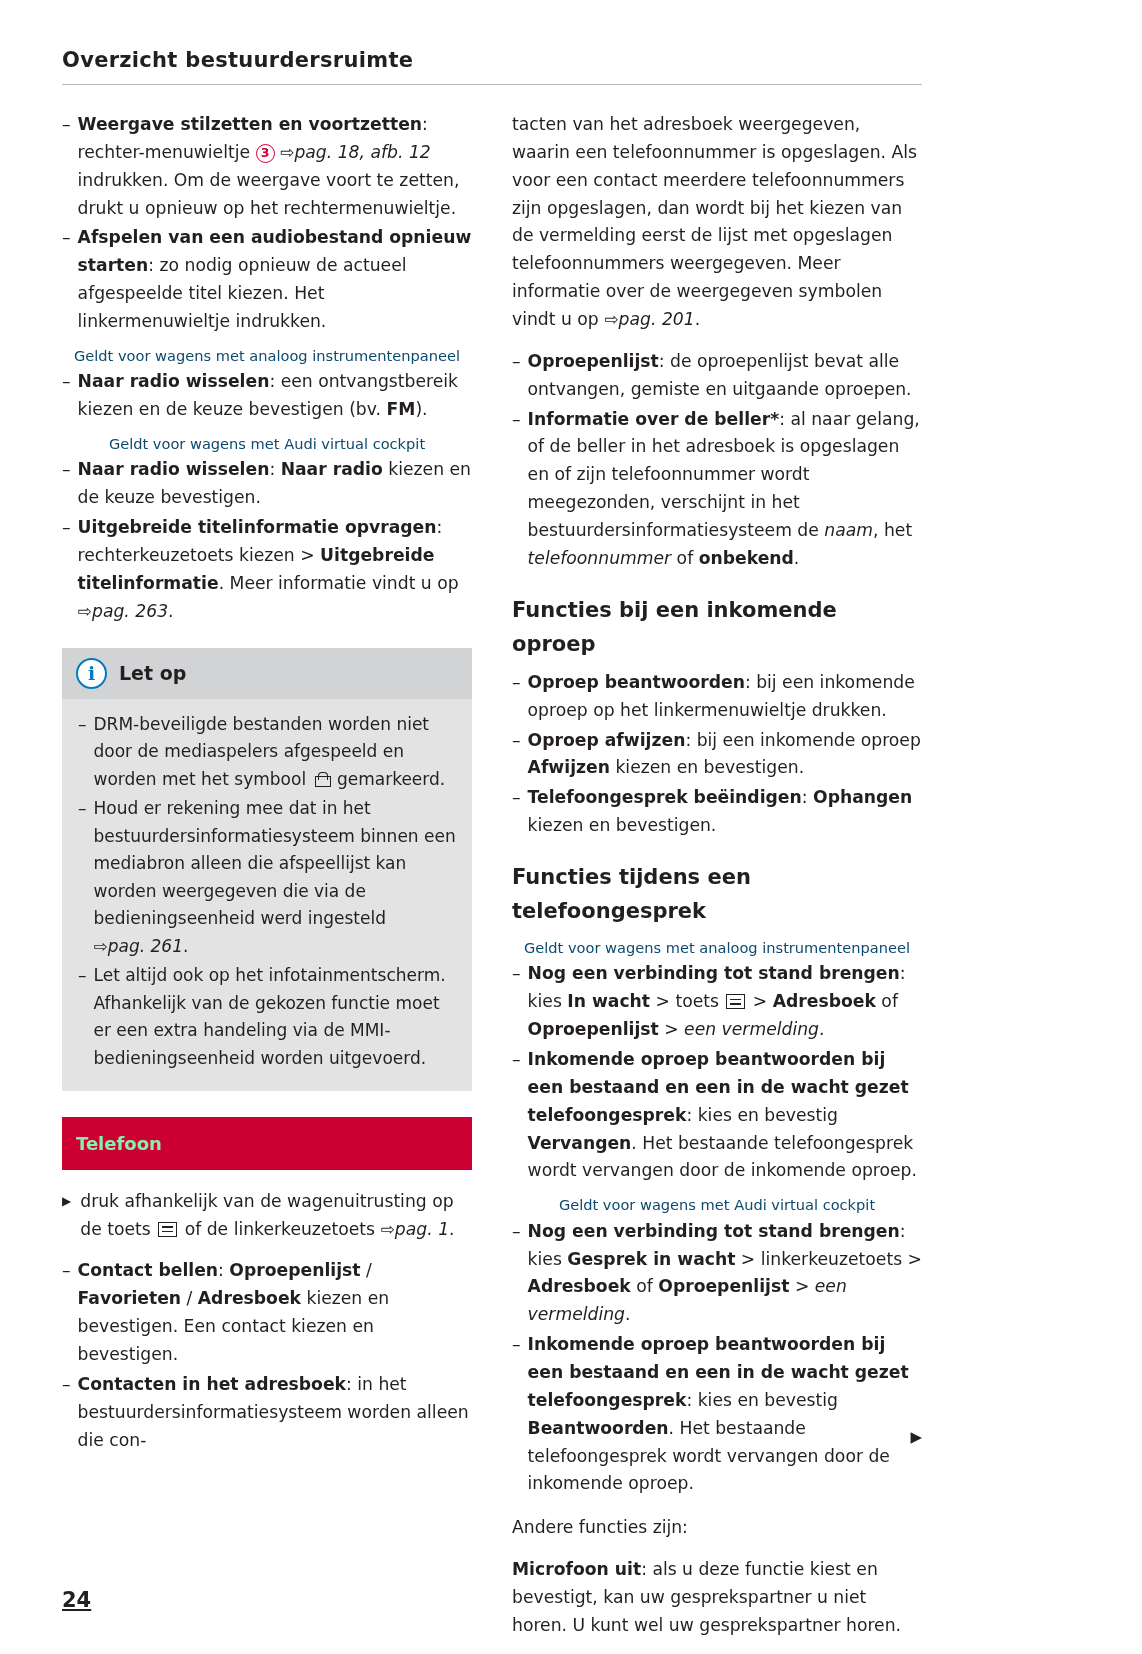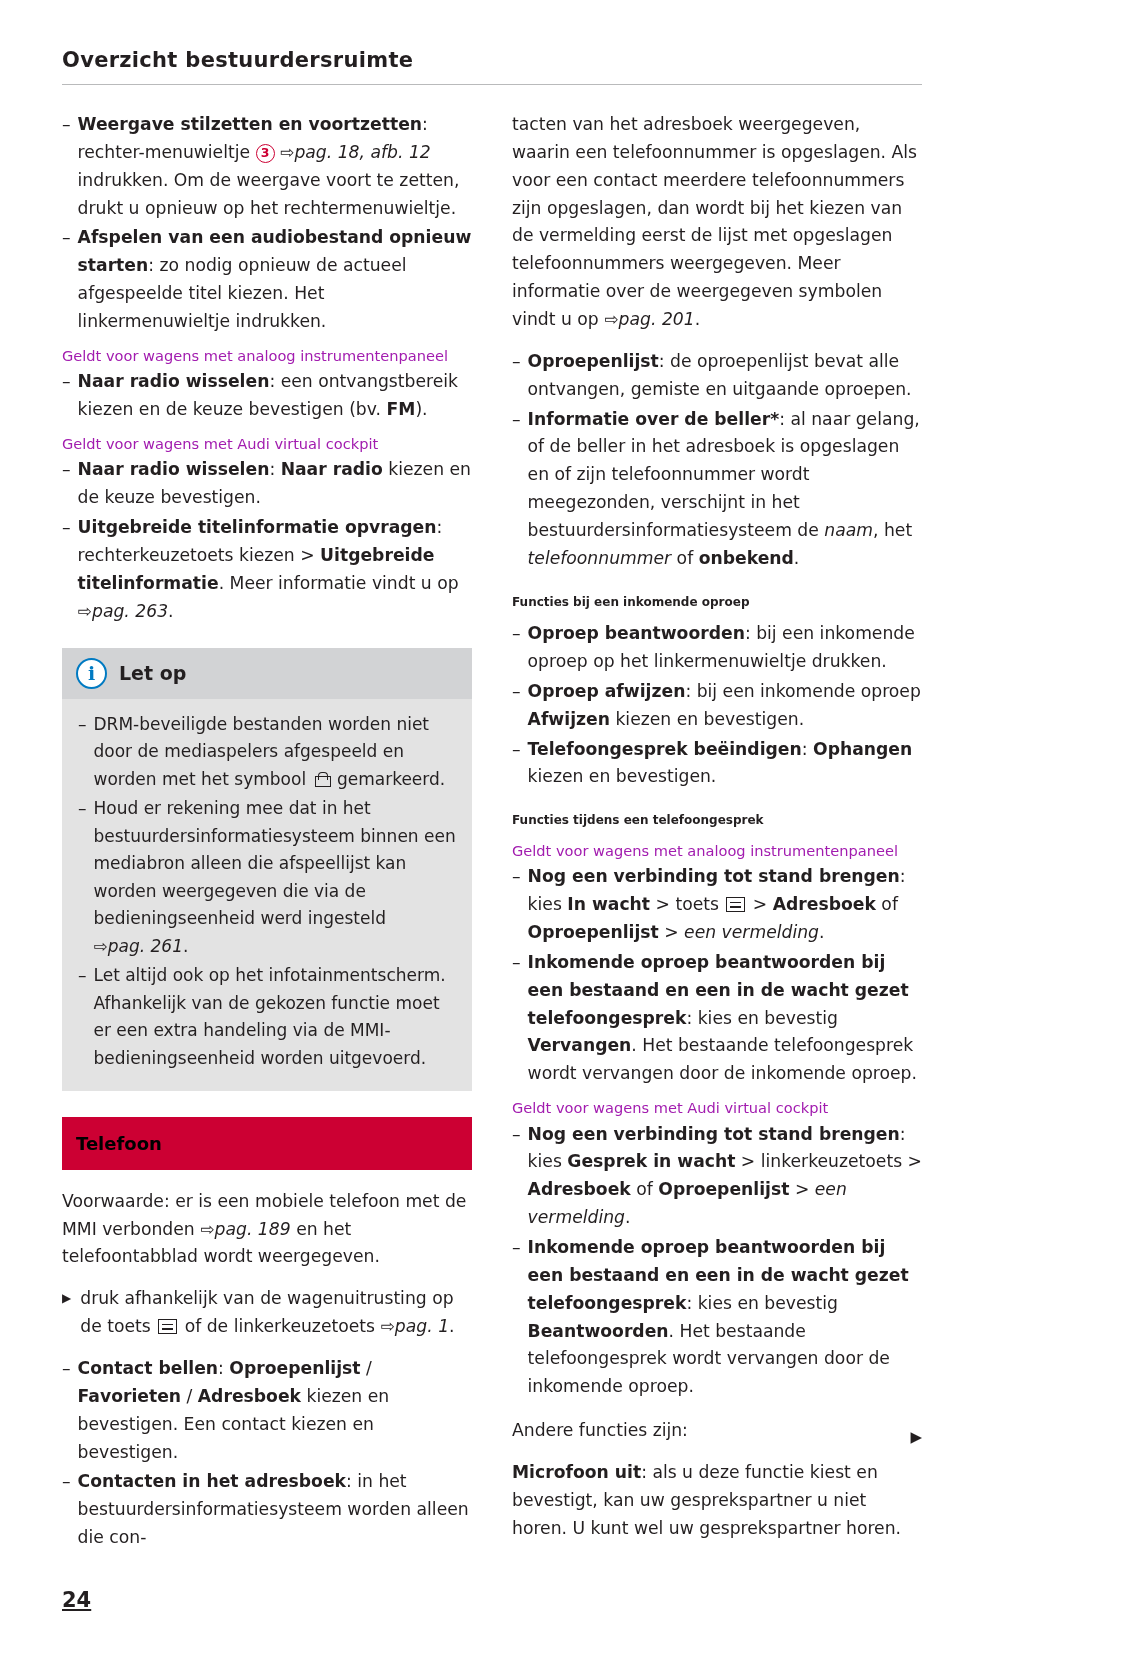--- a/index.html
+++ b/index.html
@@ -53,23 +53,24 @@
     color: #231f20;
     font-size: 12px;
     line-height: 2.3;
   }
   b, strong { font-weight: bold; }
   i, em { font-style: italic; }
   .ref { font-style: italic; white-space: nowrap; }
   .ref .ha { font-style: normal; }
   .smallnote {
     font-size: 14.6px;
-    color: #a21caf;
+    color: #0c4a6e;
     margin: 10px 0 2px 0;
     line-height: 1.4;
+    text-align: center;
   }
   .circnum {
     display: inline-block;
     width: 19px; height: 19px;
     border: 1.6px solid #cc0033;
     border-radius: 50%;
     color: #cc0033;
     font-size: 12.5px;
     line-height: 16px;
     text-align: center;
@@ -96,28 +97,28 @@
     font-family: "DejaVu Serif", serif;
     font-weight: bold;
     font-size: 19px;
     line-height: 27px;
     text-align: center;
   }
   .notice-title { font-size: 19px; font-weight: bold; }
   .notice-body { padding: 12px 16px 16px 16px; font-size: 17px; line-height: 1.62; }
   .redbar {
     background: #cc0033;
-    color: #000000;
+    color: #86efac;
     font-weight: bold;
     font-size: 18px;
     padding: 12px 14px;
     margin: 24px 0 18px 0;
   }
   .subhead {
-    font-size: 12px;
+    font-size: 21px;
     font-weight: bold;
     margin: 20px 0 8px 0;
   }
   .glyph-book {
     display: inline-block;
     width: 19px; height: 15px;
     border: 1.5px solid #231f20;
     vertical-align: -2px;
     position: relative;
     margin: 0 2px;
@@ -226,21 +227,20 @@
           </div>
           <div class="bullet">
             <span class="dash">–</span>
             <span class="txt">Let altijd ook op het infotainmentscherm. Afhankelijk van de gekozen functie moet er een extra handeling via de MMI-bedieningseenheid worden uitgevoerd.</span>
           </div>
         </div>
       </div>
 
       <div class="redbar">Telefoon</div>
 
-      <p><span>Voorwaarde: er is een mobiele telefoon met de MMI verbonden </span><span class="ref"><span class="ha">⇨</span><span>pag. 189</span></span><span> en het telefoontabblad wordt weergegeven.</span></p>
 
       <div class="arrowbullet">
         <span class="tri">▶</span>
         <span class="txt"><span>druk afhankelijk van de wagenuitrusting op de toets</span> <span class="glyph-book"></span> <span>of de linkerkeuzetoets </span><span class="ref"><span class="ha">⇨</span><span>pag. 1</span></span><span>.</span></span>
       </div>
 
 
       <div class="bullet">
         <span class="dash">–</span>
         <span class="txt"><b>Contact bellen</b><span>: </span><b>Oproepenlijst</b><span> / </span><b>Favorieten</b><span> / </span><b>Adresboek</b><span> kiezen en bevestigen. Een contact kiezen en bevestigen.</span></span>

